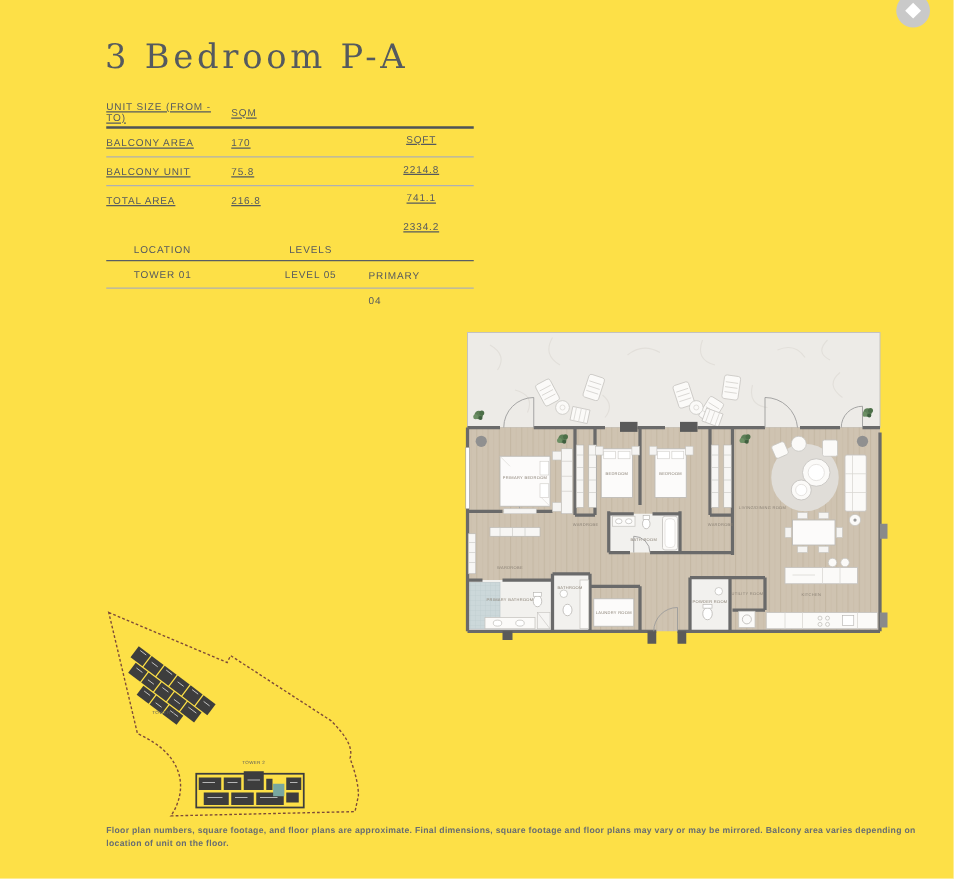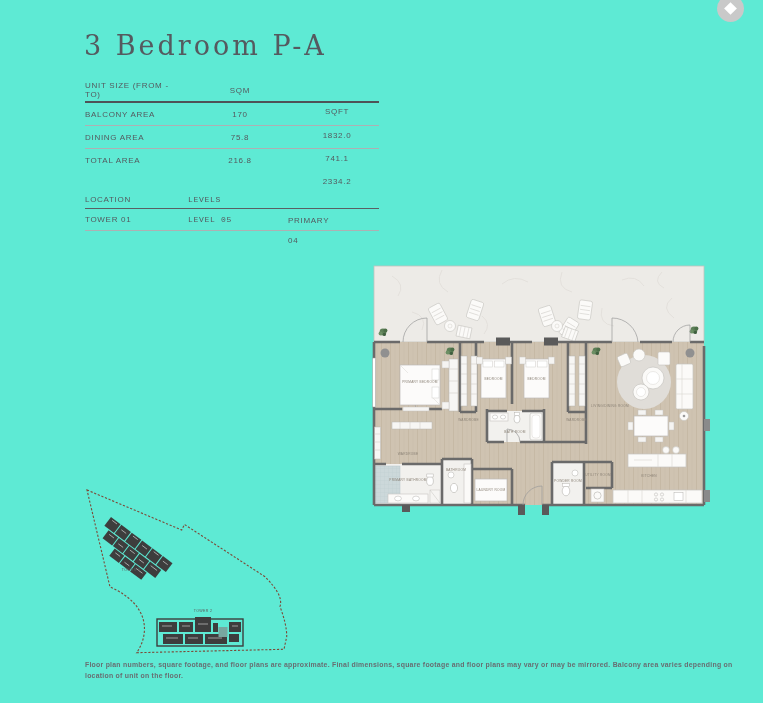--- a/index.html
+++ b/index.html
@@ -1,35 +1,35 @@
 <!DOCTYPE html>
 <html><head>
 <meta charset="utf-8">
 <style>
   html,body{margin:0;padding:0;background:#ffffff;}
-  #page{position:relative;width:763px;height:703px;background:#5eead4;overflow:hidden;
+  #page{position:relative;width:763px;height:703px;background:#fde047;overflow:hidden;
         font-family:"Liberation Sans",sans-serif;color:#53585d;}
   .abs{position:absolute;}
 
   
   #compass{left:717px;top:-5px;width:27px;height:27px;border-radius:50%;background:#c9c9c9;}
   #compass .diamond{position:absolute;left:9px;top:9px;width:9px;height:9px;background:#ffffff;transform:rotate(45deg);}
 
   
   #title{left:84px;top:30px;font-family:"DejaVu Serif",serif;font-weight:400;
          font-size:27px;letter-spacing:3px;color:#555a5f;}
 
   
   .tbl{left:85px;width:294px;font-size:8px;letter-spacing:0.7px;color:#55595e;}
   .trow{display:flex;align-items:center;height:22px;}
   .trow .c1{width:100px;}
-  .trow .c2{width:110px;text-align:center;}
+  .trow .c2{width:110px;text-align:left;}
   .trow .c3{width:84px;text-align:center;margin-top:42px;}
-  .loc .c1{width:103px;text-align:left;}
-  .loc .c2{width:100px;text-align:left;font-family:Liberation Mono, monospace;}
+  .loc .c1{width:103px;text-align:left;margin-left:22px;}
+  .loc .c2{width:100px;text-align:center;}
   .loc .c3{width:91px;text-align:left;}
   .hline-dark{height:0;border-top:2px solid #4e5357;}
   .hline-mid{height:0;border-top:1.5px solid #5a5f63;}
   .hline-light{height:0;border-top:1px solid #aeb0b2;}
   .hdr{font-size:8px;color:#55595e;}
 
   
   #disclaimer{left:85px;top:660px;width:648px;font-size:6.9px;line-height:1.55;
               letter-spacing:0.25px;color:#686d71;font-weight:bold;}
 
@@ -41,35 +41,35 @@
 <body>
 
 <div id="page">
 
   <div id="compass" class="abs">
     <span class="diamond"></span>
   </div>
 
   <div id="title" class="abs">3 Bedroom P-A</div>
 
-  <div class="tbl abs" style="top:79px;">
+  <div class="tbl abs" style="top:79px;text-decoration:underline;">
     <div class="trow hdr">
       <span class="c1">UNIT SIZE (FROM - TO)</span>
       <span class="c2">SQM</span>
       <span class="c3">SQFT</span>
     </div>
     <div class="hline-dark"></div>
     <div class="trow">
       <span class="c1">BALCONY AREA</span>
       <span class="c2">170</span>
-      <span class="c3">1832.0</span>
+      <span class="c3">2214.8</span>
     </div>
     <div class="hline-light"></div>
     <div class="trow">
-      <span class="c1">DINING AREA</span>
+      <span class="c1">BALCONY UNIT</span>
       <span class="c2">75.8</span>
       <span class="c3">741.1</span>
     </div>
     <div class="hline-light"></div>
     <div class="trow">
       <span class="c1">TOTAL AREA</span>
       <span class="c2">216.8</span>
       <span class="c3">2334.2</span>
     </div>
   </div>

